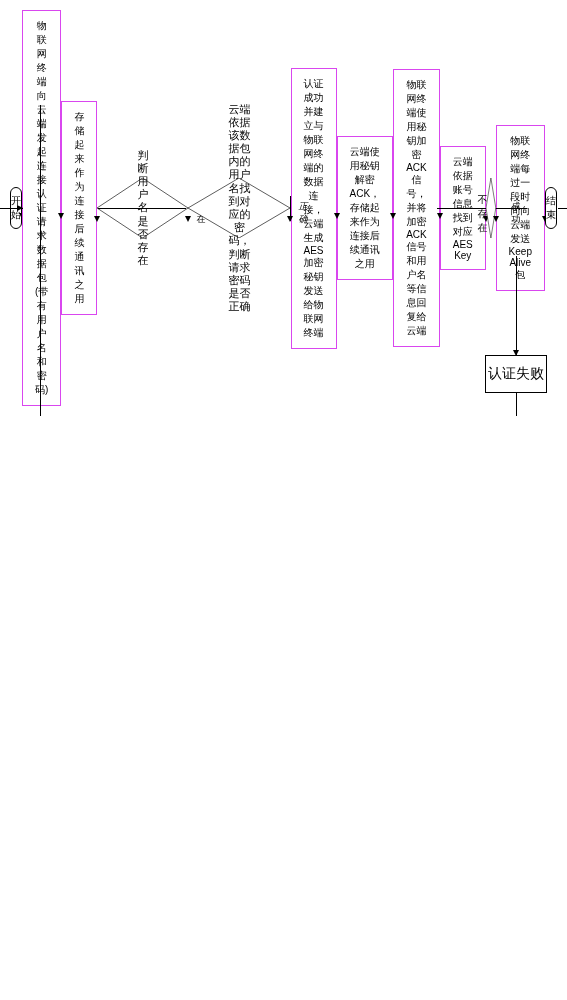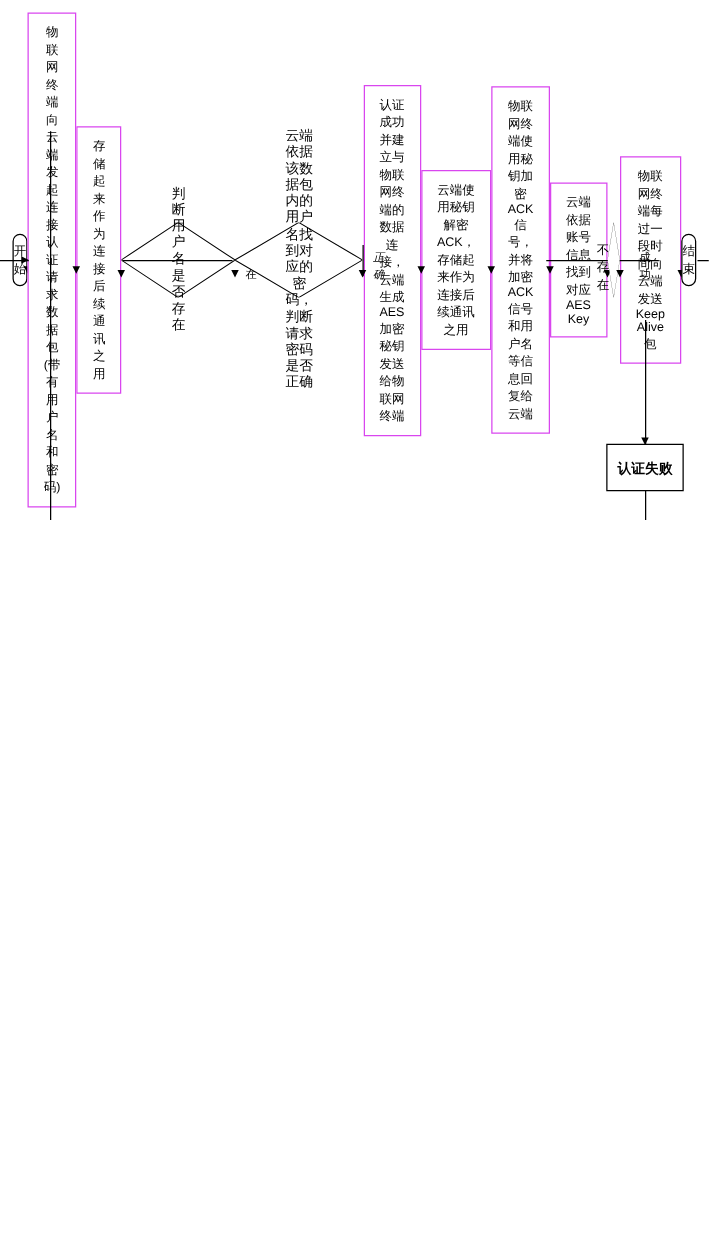--- a/index.html
+++ b/index.html
@@ -89,23 +89,22 @@
     .side-box {
       position: absolute;
       right: 10px;
       top: 335px;
       width: 60px;
       height: 36px;
       border: 1px solid #000;
       display: flex;
       align-items: center;
       justify-content: center;
-      font-size: 11px;
-      background: #fff;
-      font-weight: bold;
+      font-size: 14px;
+      background: #fff;
     }
     .connector-label {
       font-size: 10px;
     }
     .vertical-line-left {
       position: absolute;
       left: 30px;
       top: 140px;
       width: 1px;
       height: 640px;

